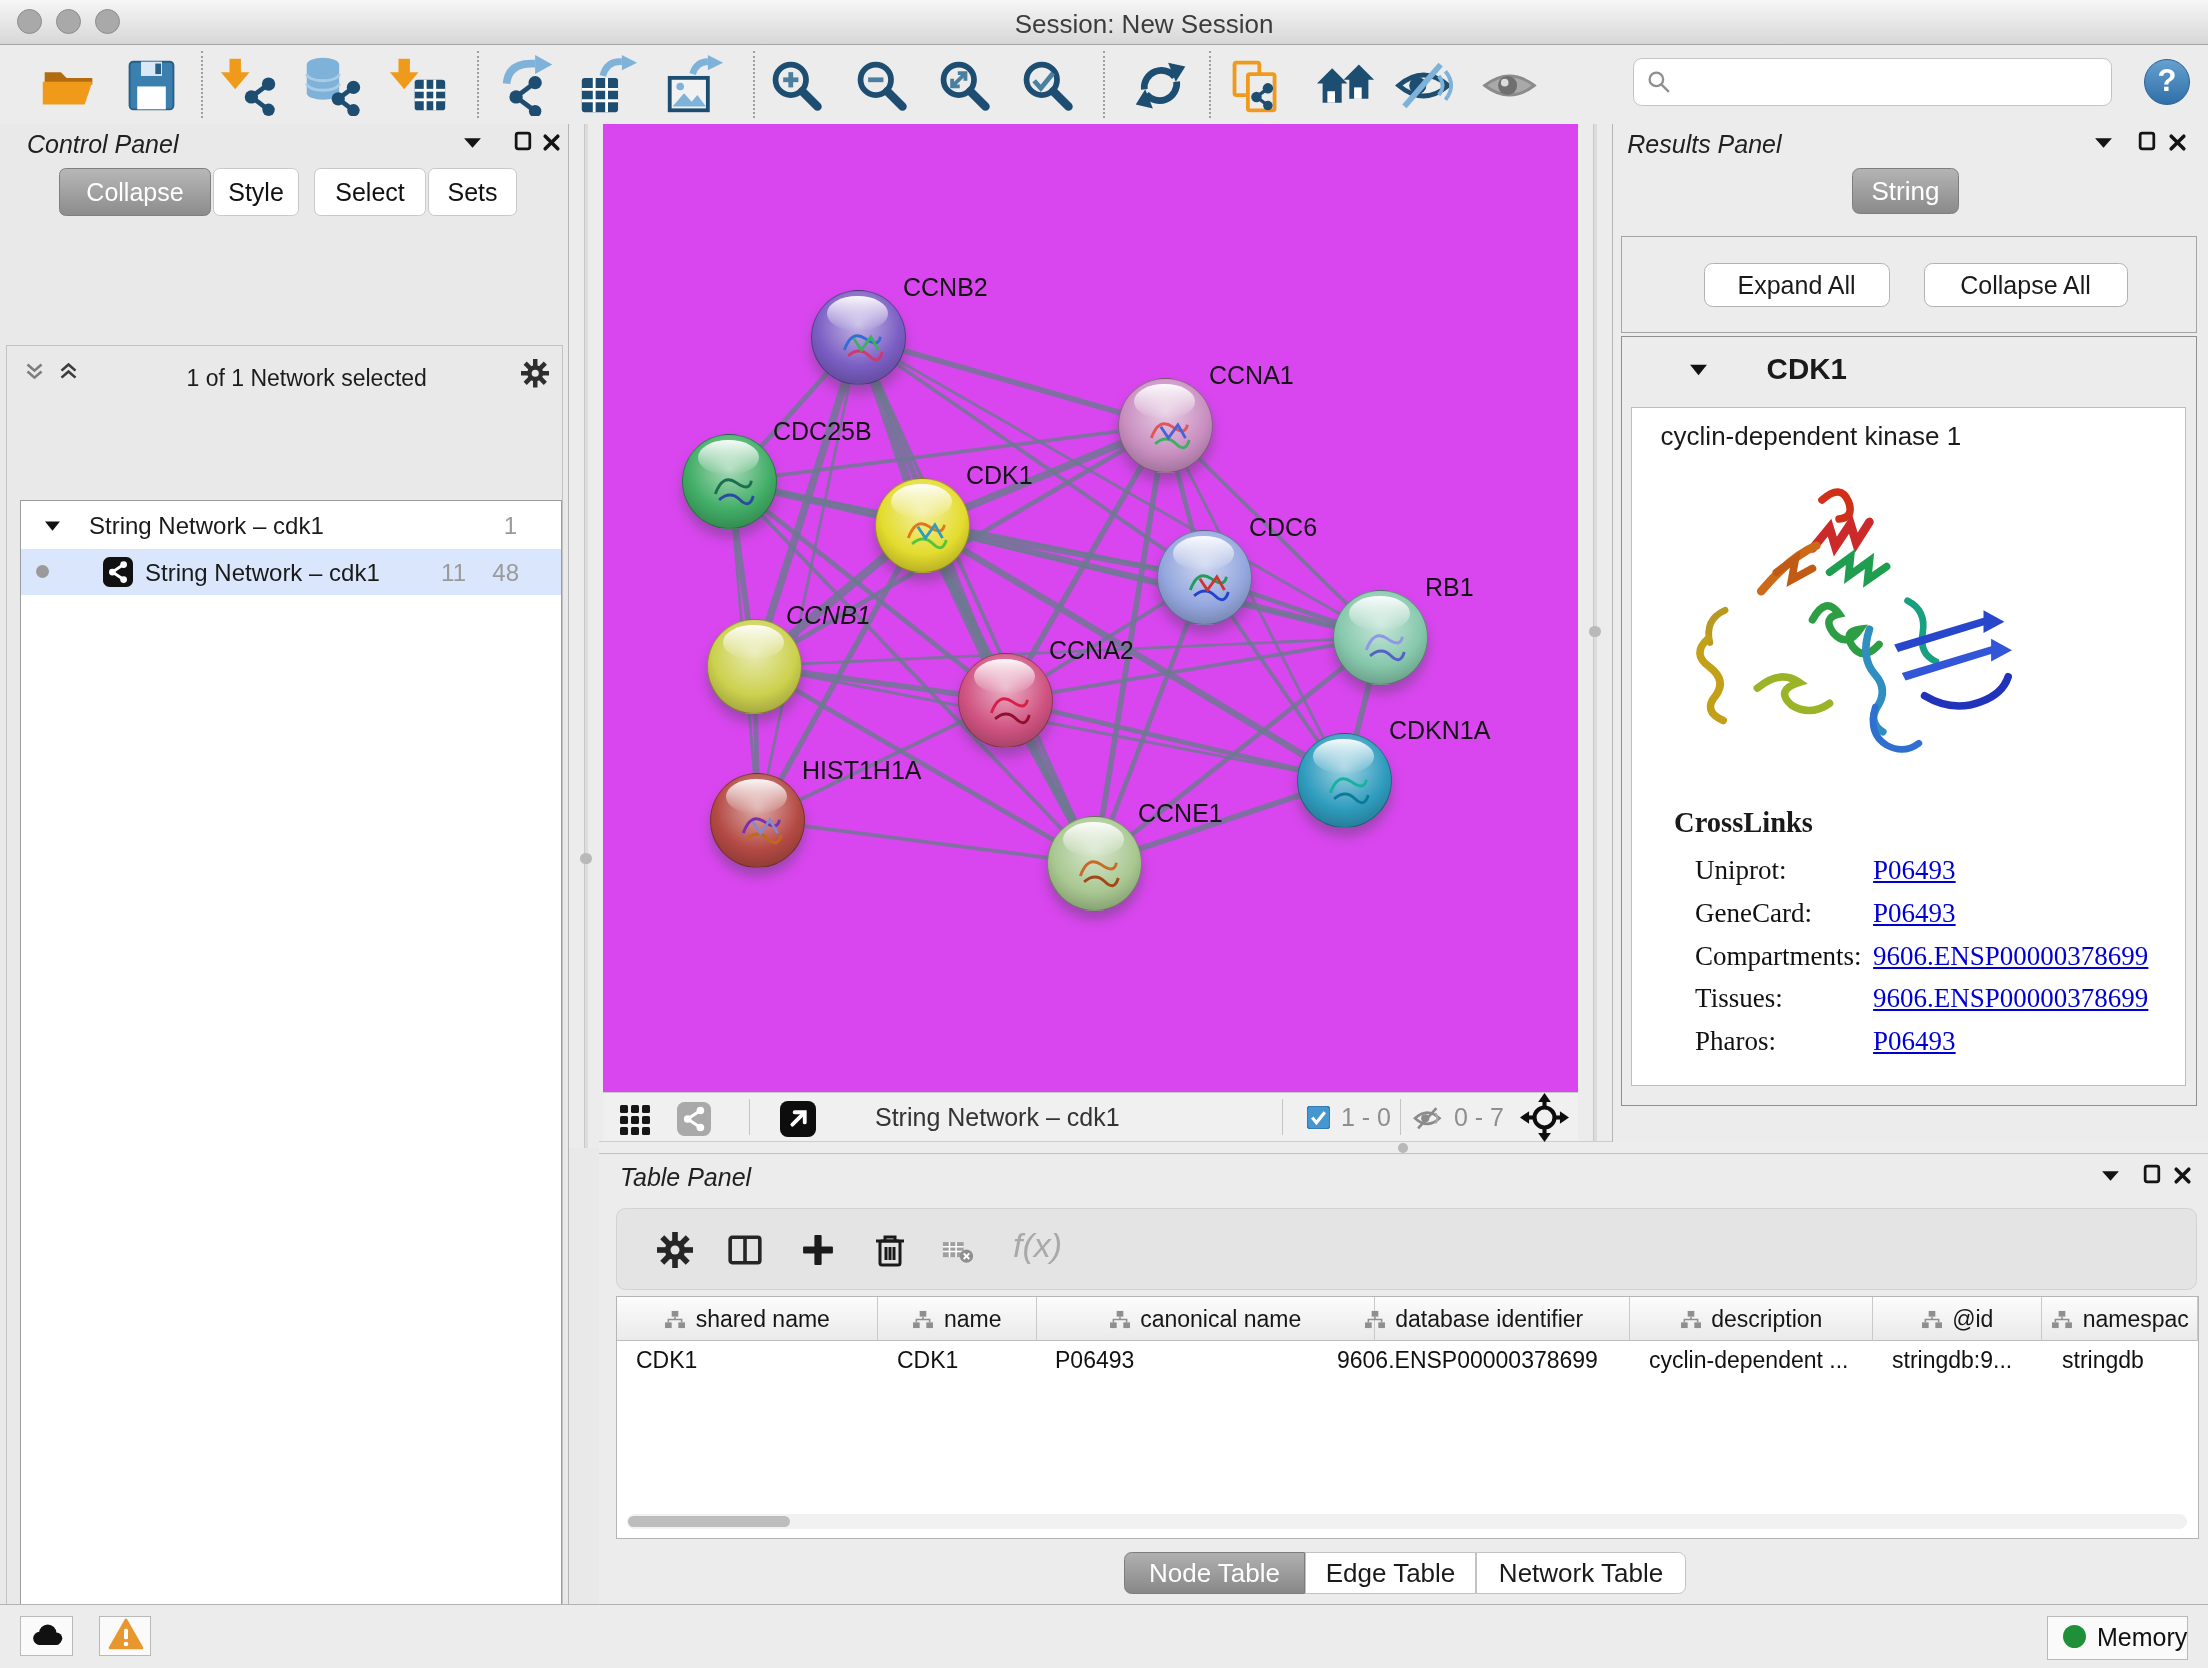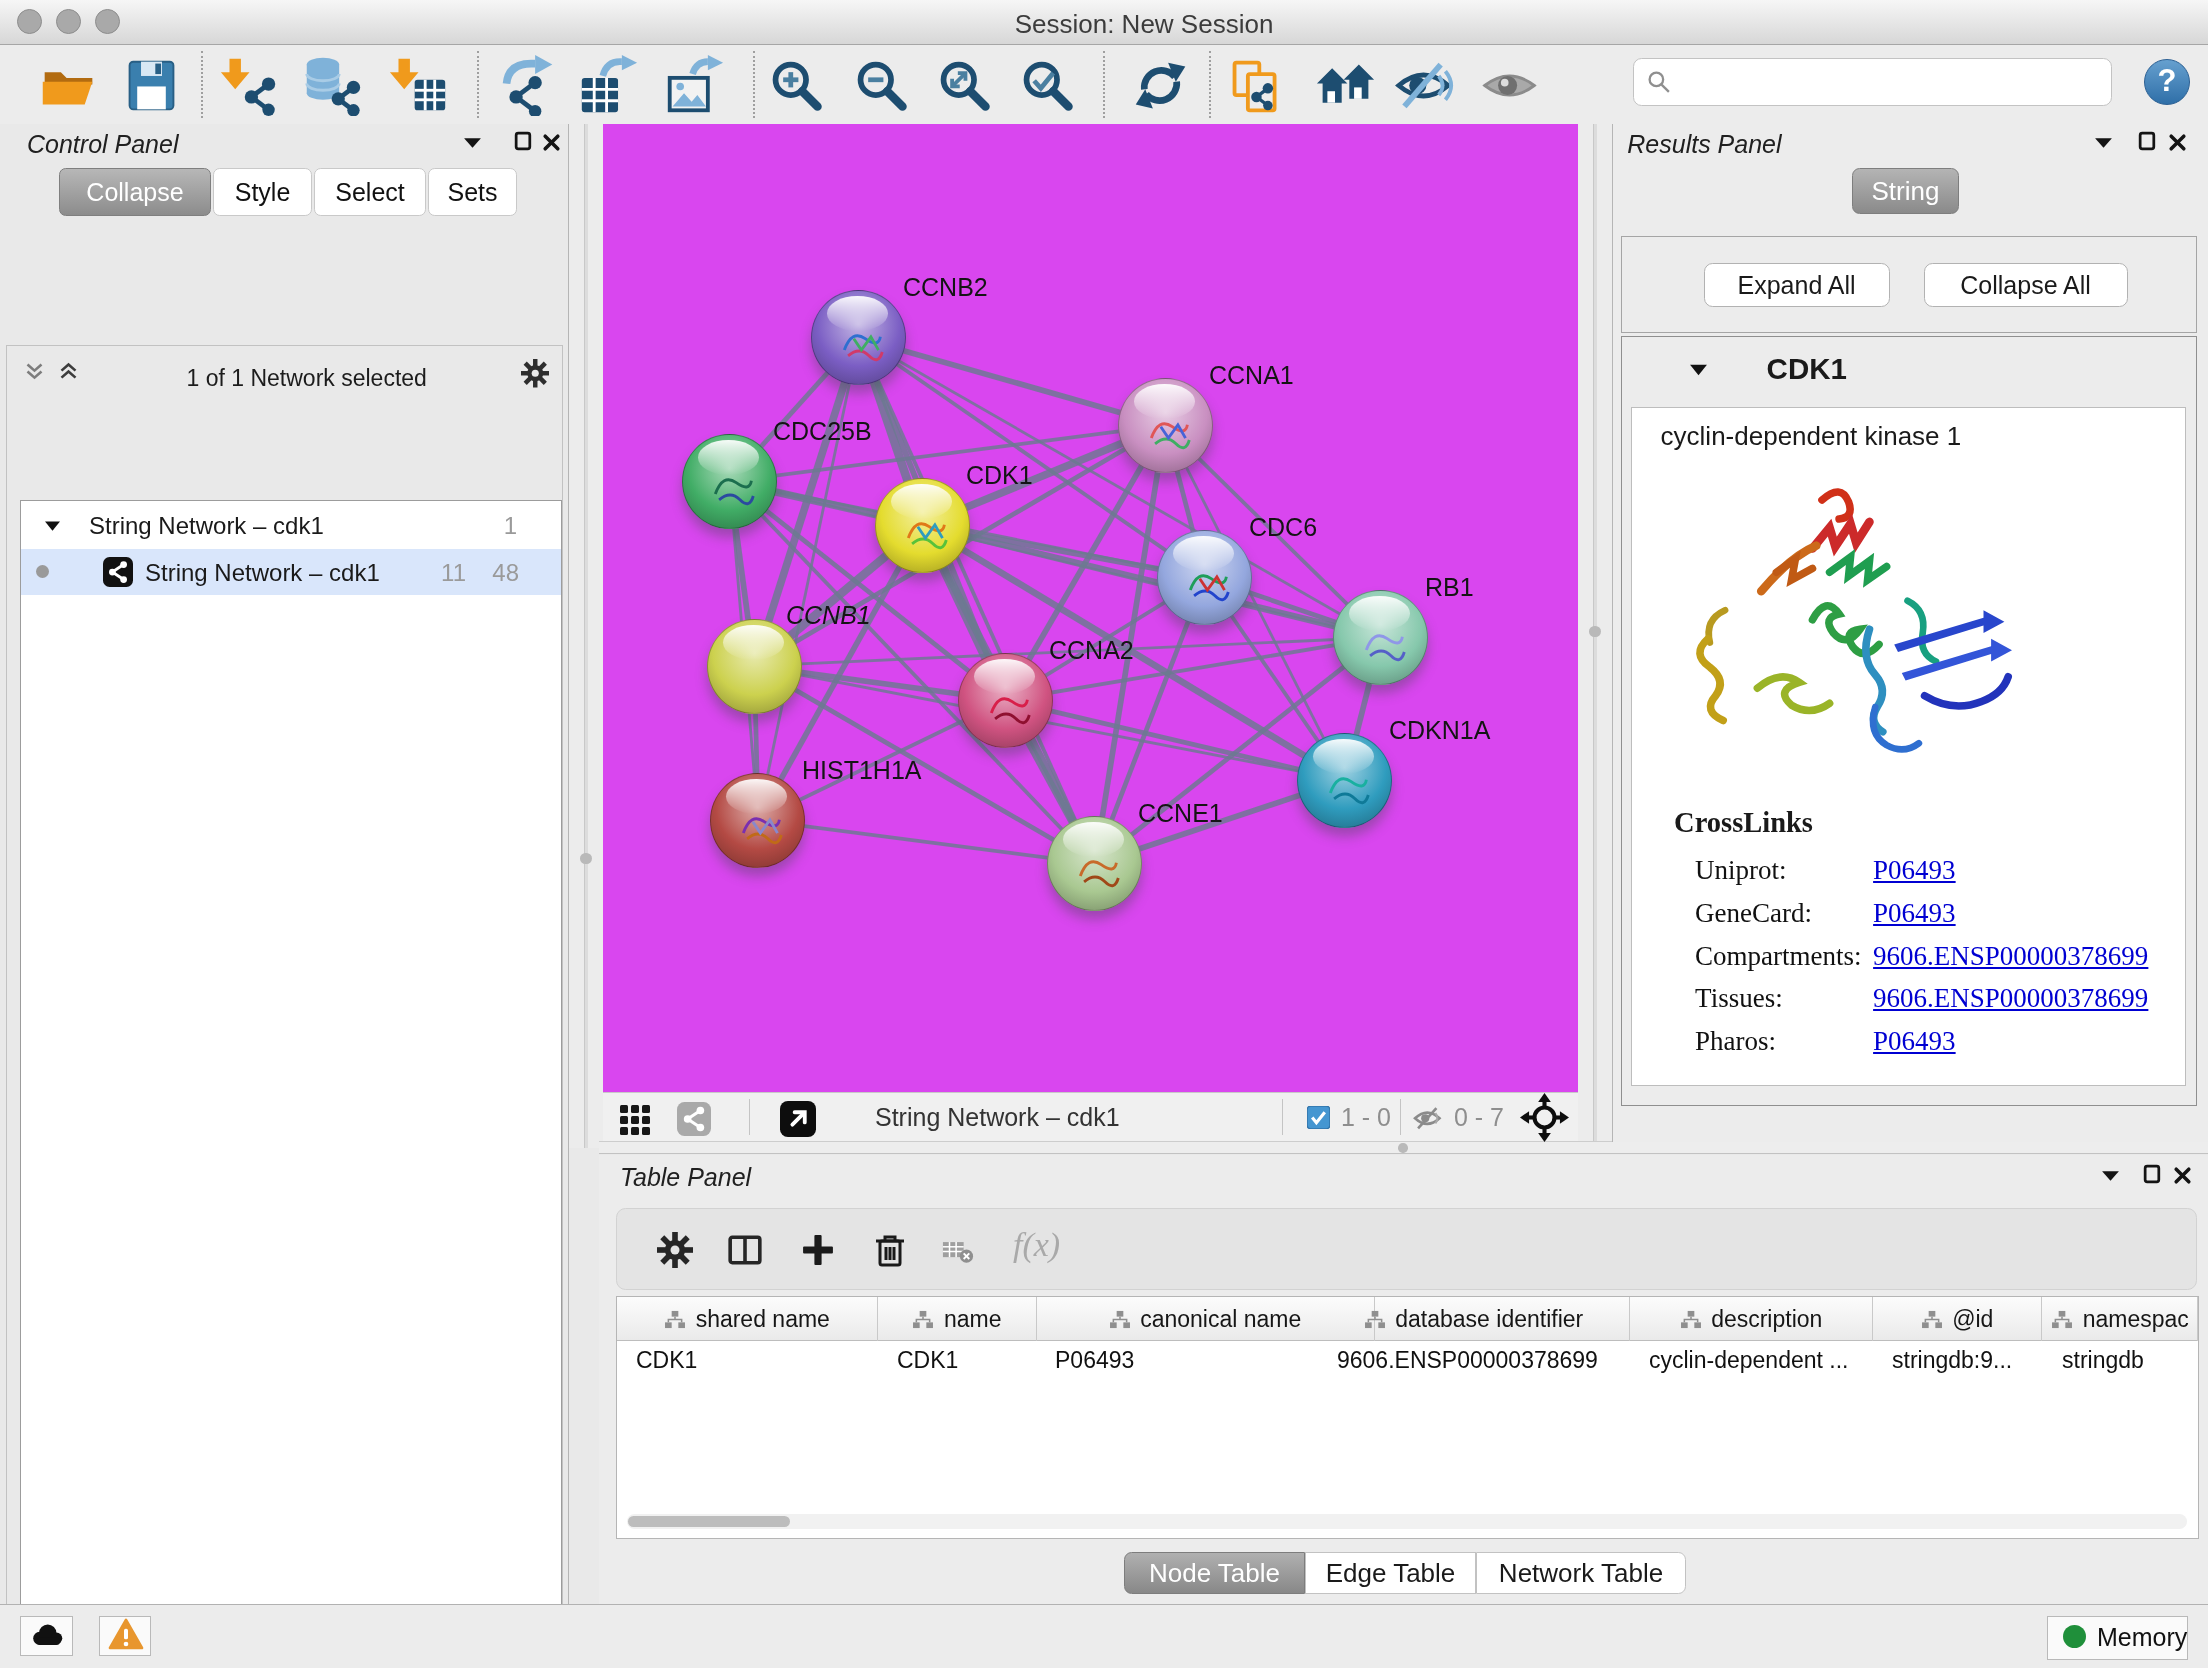--- a/index.html
+++ b/index.html
@@ -78,21 +78,21 @@
   .gene-desc{font-size:26px;}
   .xl-title{font-family:"Liberation Serif",serif;font-weight:bold;font-size:28.5px;}
   .xl-label{font-family:"Liberation Serif",serif;font-size:27px;color:#111;}
   .xl-link{font-family:"Liberation Serif",serif;font-size:27px;color:#0000d2;text-decoration:underline;cursor:pointer;}
   
   .table-panel{left:599px;top:1155px;width:1609px;height:449px;background:#ececec;}
   .tp-toolbar{left:17px;top:53px;width:1581px;height:82px;background:#e4e4e4;
     border:1px solid #d2d2d2;border-radius:9.5px;box-sizing:border-box;}
   .tp-ic{top:23px;width:36px;height:36px;cursor:pointer;}
   .tp-ic svg{width:36px;height:36px;}
-  .fx{font-family:Liberation Serif, serif;font-style:italic;font-size:34px;color:#a9a9a9;top:17px;cursor:pointer;}
+  .fx{font-family:Liberation Sans, sans-serif;font-style:italic;font-size:34px;color:#a9a9a9;top:17px;cursor:pointer;}
   .dtable{left:17px;top:141px;width:1583px;height:243px;background:#fff;border:1px solid #b5b5b5;box-sizing:border-box;}
   .th-row{left:0;top:0;height:44px;width:1581px;background:linear-gradient(#fcfcfc,#eaeaea);
     border-bottom:1px solid #bdbdbd;box-sizing:border-box;}
   .th-cell{height:44px;display:flex;align-items:center;justify-content:center;gap:9.5px;
     border-right:1px solid #c9c9c9;box-sizing:border-box;font-size:23px;color:#161616;cursor:pointer;overflow:hidden;}
   .td-cell{height:38px;line-height:38px;font-size:23px;color:#111;padding-left:19px;box-sizing:border-box;
     overflow:hidden;white-space:nowrap;}
   .hscroll{left:9.5px;top:217px;width:1560px;height:15px;background:#f1f1f1;border-radius:7.6px;}
   .hthumb{left:1.9px;top:1.9px;width:162px;height:11.4px;background:#bdbdbd;border-radius:5.7px;cursor:pointer;}
   .btab{height:42px;background:#fff;border:1px solid #c2c2c2;box-sizing:border-box;
@@ -274,21 +274,21 @@
         <rect x="3" y="2" width="13" height="15" rx="2" fill="none" stroke="#141414" stroke-width="2.6"></rect>
       </svg></span>
   <span class="abs pc-ic" style="left:541px;top:7.6px"><svg viewBox="0 0 20 20" style="width:100%;height:100%" preserveAspectRatio="xMidYMid meet">
         <g stroke="#141414" stroke-width="3.4" stroke-linecap="round">
           <line x1="4" y1="4" x2="16" y2="16"></line>
           <line x1="16" y1="4" x2="4" y2="16"></line>
         </g>
       </svg></span>
 
   <div class="abs tab active" style="left:59px;top:44px;width:152px">Collapse</div>
-  <div class="abs tab" style="left:213px;top:44px;width:99px">Style</div>
+  <div class="abs tab" style="left:213px;top:44px;width:86px">Style</div>
   <div class="abs tab" style="left:314px;top:44px;width:112px">Select</div>
   <div class="abs tab" style="left:428px;top:44px;width:89px">Sets</div>
 
   <div class="abs cp-sub">
     <span class="abs pc-ic" style="left:17px;top:15px"><svg viewBox="0 0 24 22" style="width:100%;height:100%" preserveAspectRatio="xMidYMid meet">
           <g fill="none" stroke="#7d7d7d" stroke-width="3">
             <polyline points="4,3 12,10 20,3"></polyline>
             <polyline points="4,11 12,18 20,11"></polyline>
           </g>
         </svg></span>

